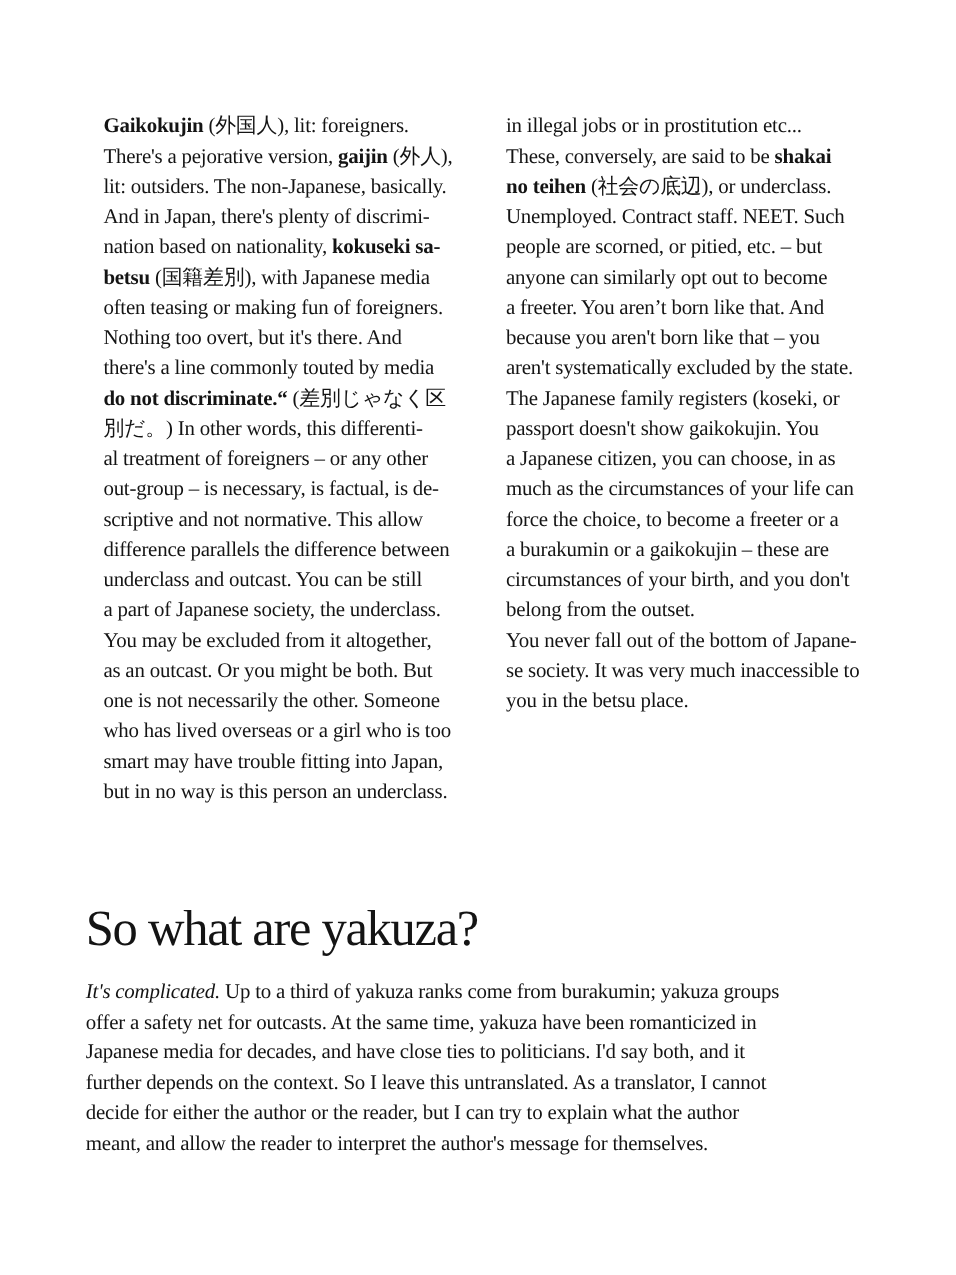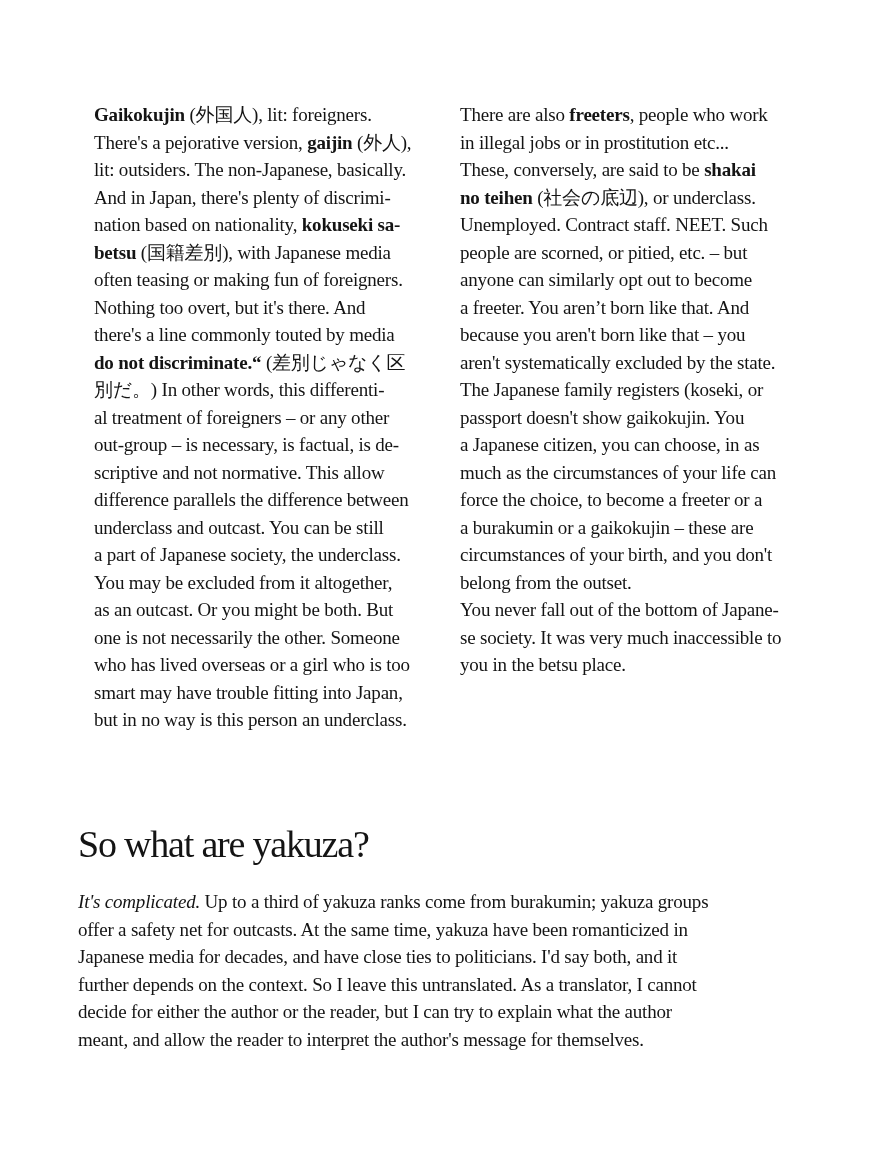--- a/index.html
+++ b/index.html
@@ -26,21 +26,21 @@
   .line {
     line-height: 27.5px;
     white-space: nowrap;
     letter-spacing: -0.2px;
   }
   .line span.b { font-weight: bold; }
   .line span.i { font-style: italic; }
   .heading {
     position: absolute;
     left: 78px; top: 818px;
-    font-size: 38px;
+    font-size: 46px;
     line-height: 52px;
     letter-spacing: -1.2px;
     font-weight: 400;
   }
   .intro {
     position: absolute;
     left: 78px; top: 888px;
     width: 720px;
     font-size: 19px;
   }
@@ -70,21 +70,20 @@
         <div class="line"><span>underclass and outcast. You can be still</span></div>
         <div class="line"><span>a part of Japanese society, the underclass.</span></div>
         <div class="line"><span>You may be excluded from it altogether,</span></div>
         <div class="line"><span>as an outcast. Or you might be both. But</span></div>
         <div class="line"><span>one is not necessarily the other. Someone</span></div>
         <div class="line"><span>who has lived overseas or a girl who is too</span></div>
         <div class="line"><span>smart may have trouble fitting into Japan,</span></div>
         <div class="line"><span>but in no way is this person an underclass.</span></div>
       </div>
     <div class="col">
-        <div class="line"><span>There are also </span><span class="b">freeters</span><span>, people who work</span></div>
         <div class="line"><span>in illegal jobs or in prostitution etc...</span></div>
         <div class="line"><span>These, conversely, are said to be </span><span class="b">shakai</span></div>
         <div class="line"><span class="b">no teihen</span><span> (社会の底辺), or underclass.</span></div>
         <div class="line"><span>Unemployed. Contract staff. NEET. Such</span></div>
         <div class="line"><span>people are scorned, or pitied, etc. – but</span></div>
         <div class="line"><span>anyone can similarly opt out to become</span></div>
         <div class="line"><span>a freeter. You aren’t born like that. And</span></div>
         <div class="line"><span>because you aren't born like that – you</span></div>
         <div class="line"><span>aren't systematically excluded by the state.</span></div>
         <div class="line"><span>The Japanese family registers (koseki, or</span></div>

